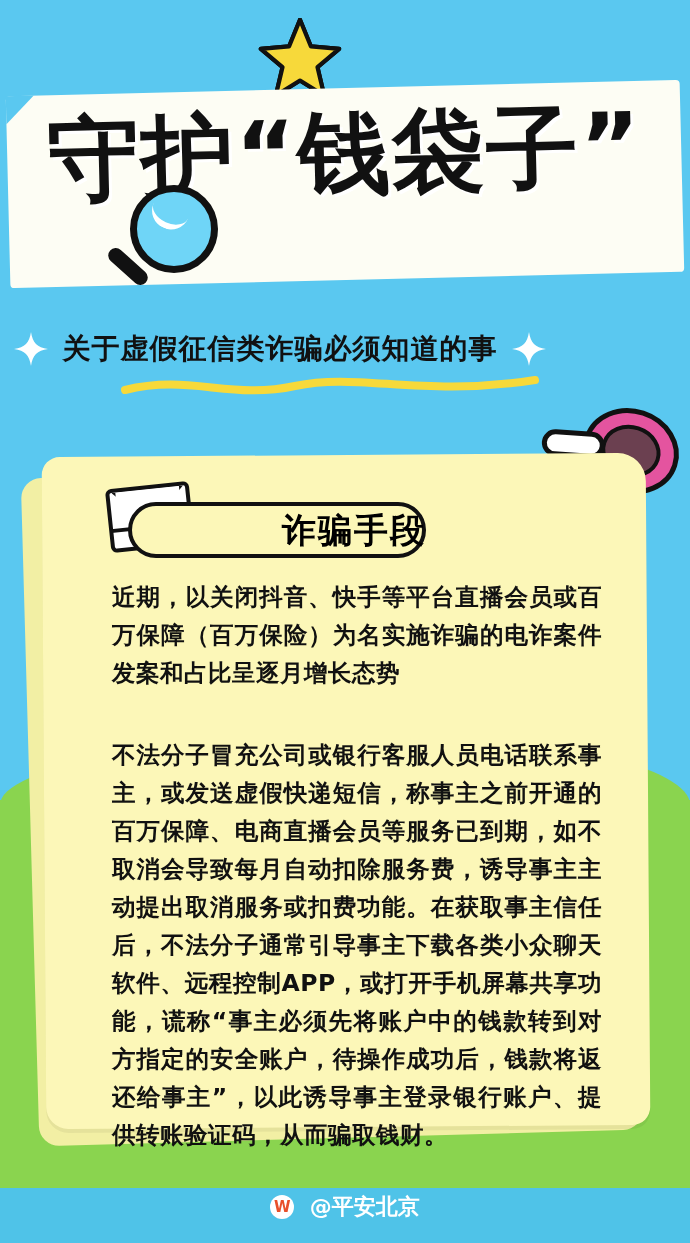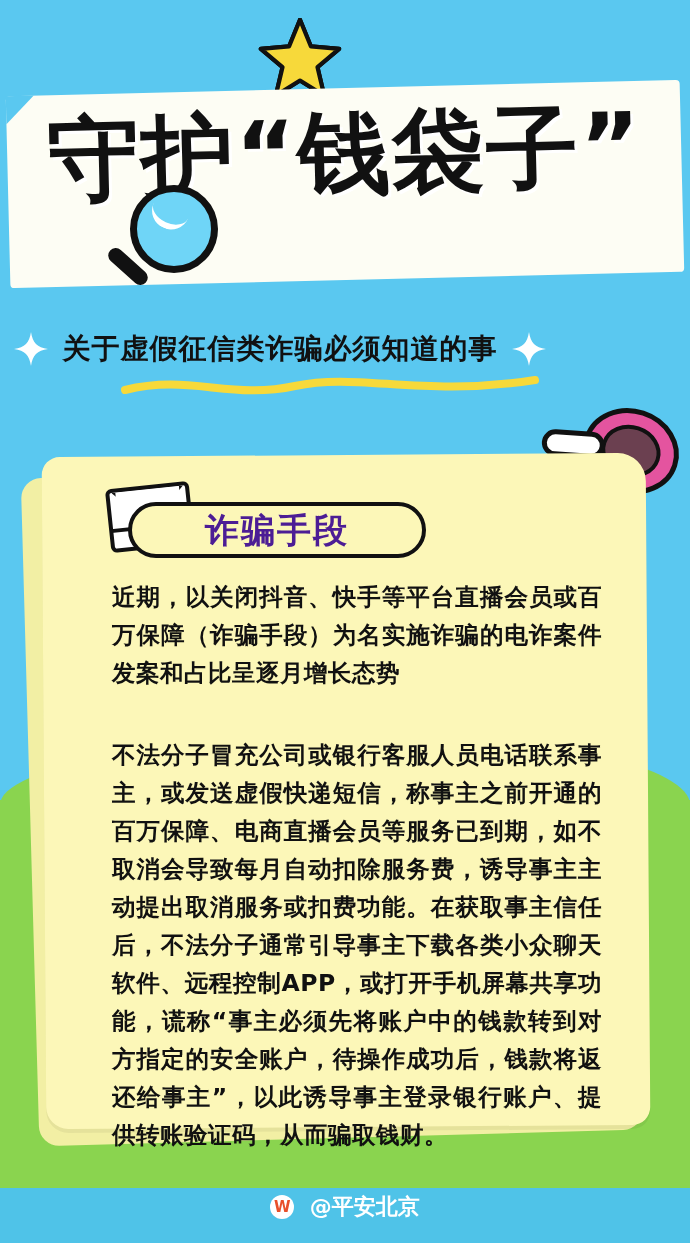--- a/index.html
+++ b/index.html
@@ -173,25 +173,25 @@
     background: #fcf7b8;
     border: 4px solid #111111;
     border-radius: 28px;
     box-sizing: border-box;
   }
   .pill-text {
     position: absolute;
     left: 128px; top: 503px;
     width: 298px; height: 56px;
     line-height: 54px;
-    text-align: center;
+    text-align: right;
     font-family: "DejaVu Sans", sans-serif;
     font-weight: bold;
     font-size: 34px;
-    color: #4c1d95;
+    color: #000000;
     letter-spacing: 2px;
   }
   
   .envelope {
     position: absolute;
     left: 108px; top: 485px;
     width: 84px; height: 64px;
     background: #ffffff;
     border: 4px solid #111111;
     border-radius: 6px;
@@ -308,21 +308,21 @@
   <div class="card-shadow"></div>
   <div class="card"></div>
 
   <div class="envelope">
     <div class="env-fold"></div>
   </div>
 
   <div class="pill"></div>
   <div class="pill-text">诈骗手段</div>
 
-  <div class="body-text para1">近期，以关闭抖音、快手等平台直播会员或百万保障（诈骗手段）为名实施诈骗的电诈案件发案和占比呈逐月增长态势</div>
+  <div class="body-text para1">近期，以关闭抖音、快手等平台直播会员或百万保障（百万保险）为名实施诈骗的电诈案件发案和占比呈逐月增长态势</div>
   <div class="body-text para2">不法分子冒充公司或银行客服人员电话联系事主，或发送虚假快递短信，称事主之前开通的百万保障、电商直播会员等服务已到期，如不取消会导致每月自动扣除服务费，诱导事主主动提出取消服务或扣费功能。在获取事主信任后，不法分子通常引导事主下载各类小众聊天软件、远程控制APP，或打开手机屏幕共享功能，谎称“事主必须先将账户中的钱款转到对方指定的安全账户，待操作成功后，钱款将返还给事主”，以此诱导事主登录银行账户、提供转账验证码，从而骗取钱财。</div>
 
   <div class="footer">
     <span class="weibo-badge">W</span>
     <span class="footer-name">@平安北京</span>
   </div>
 
 </div>
 
 </body></html>

